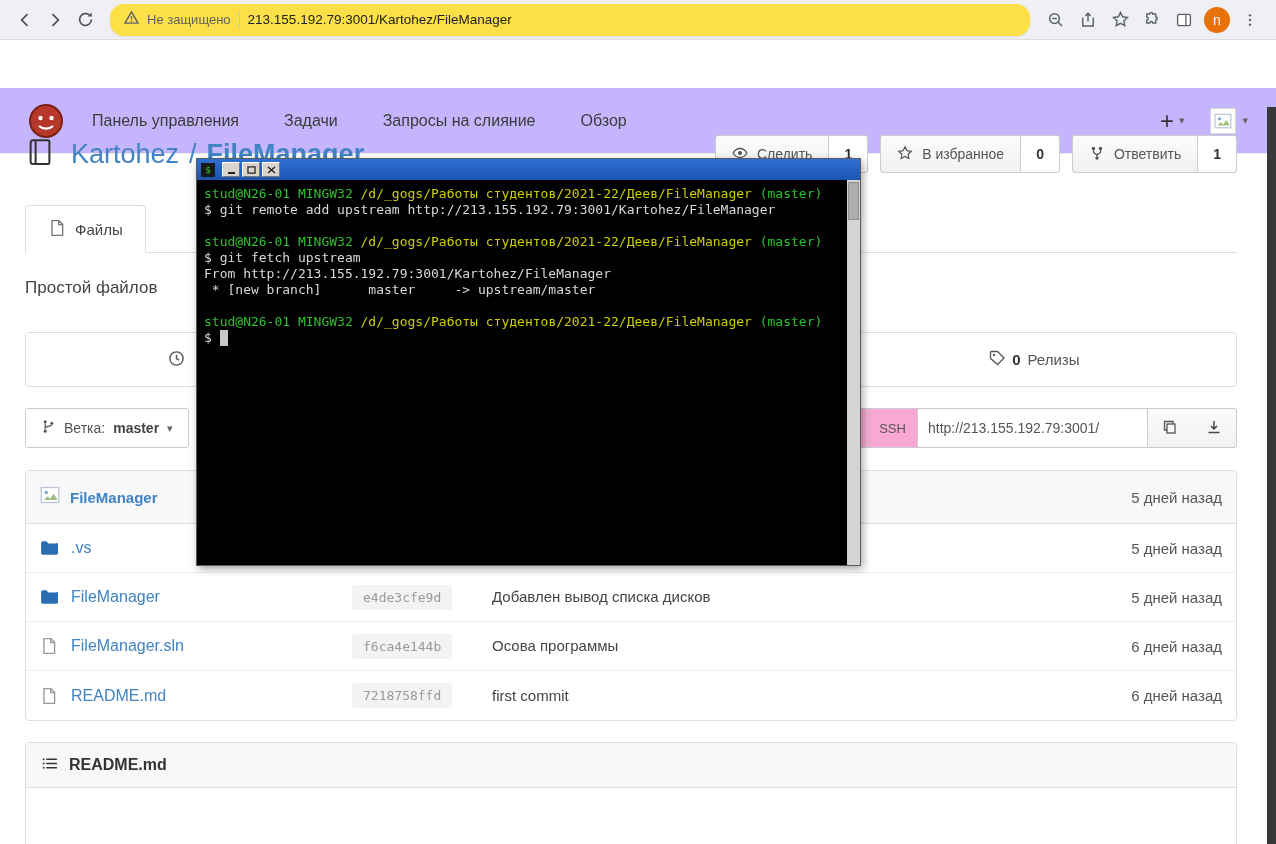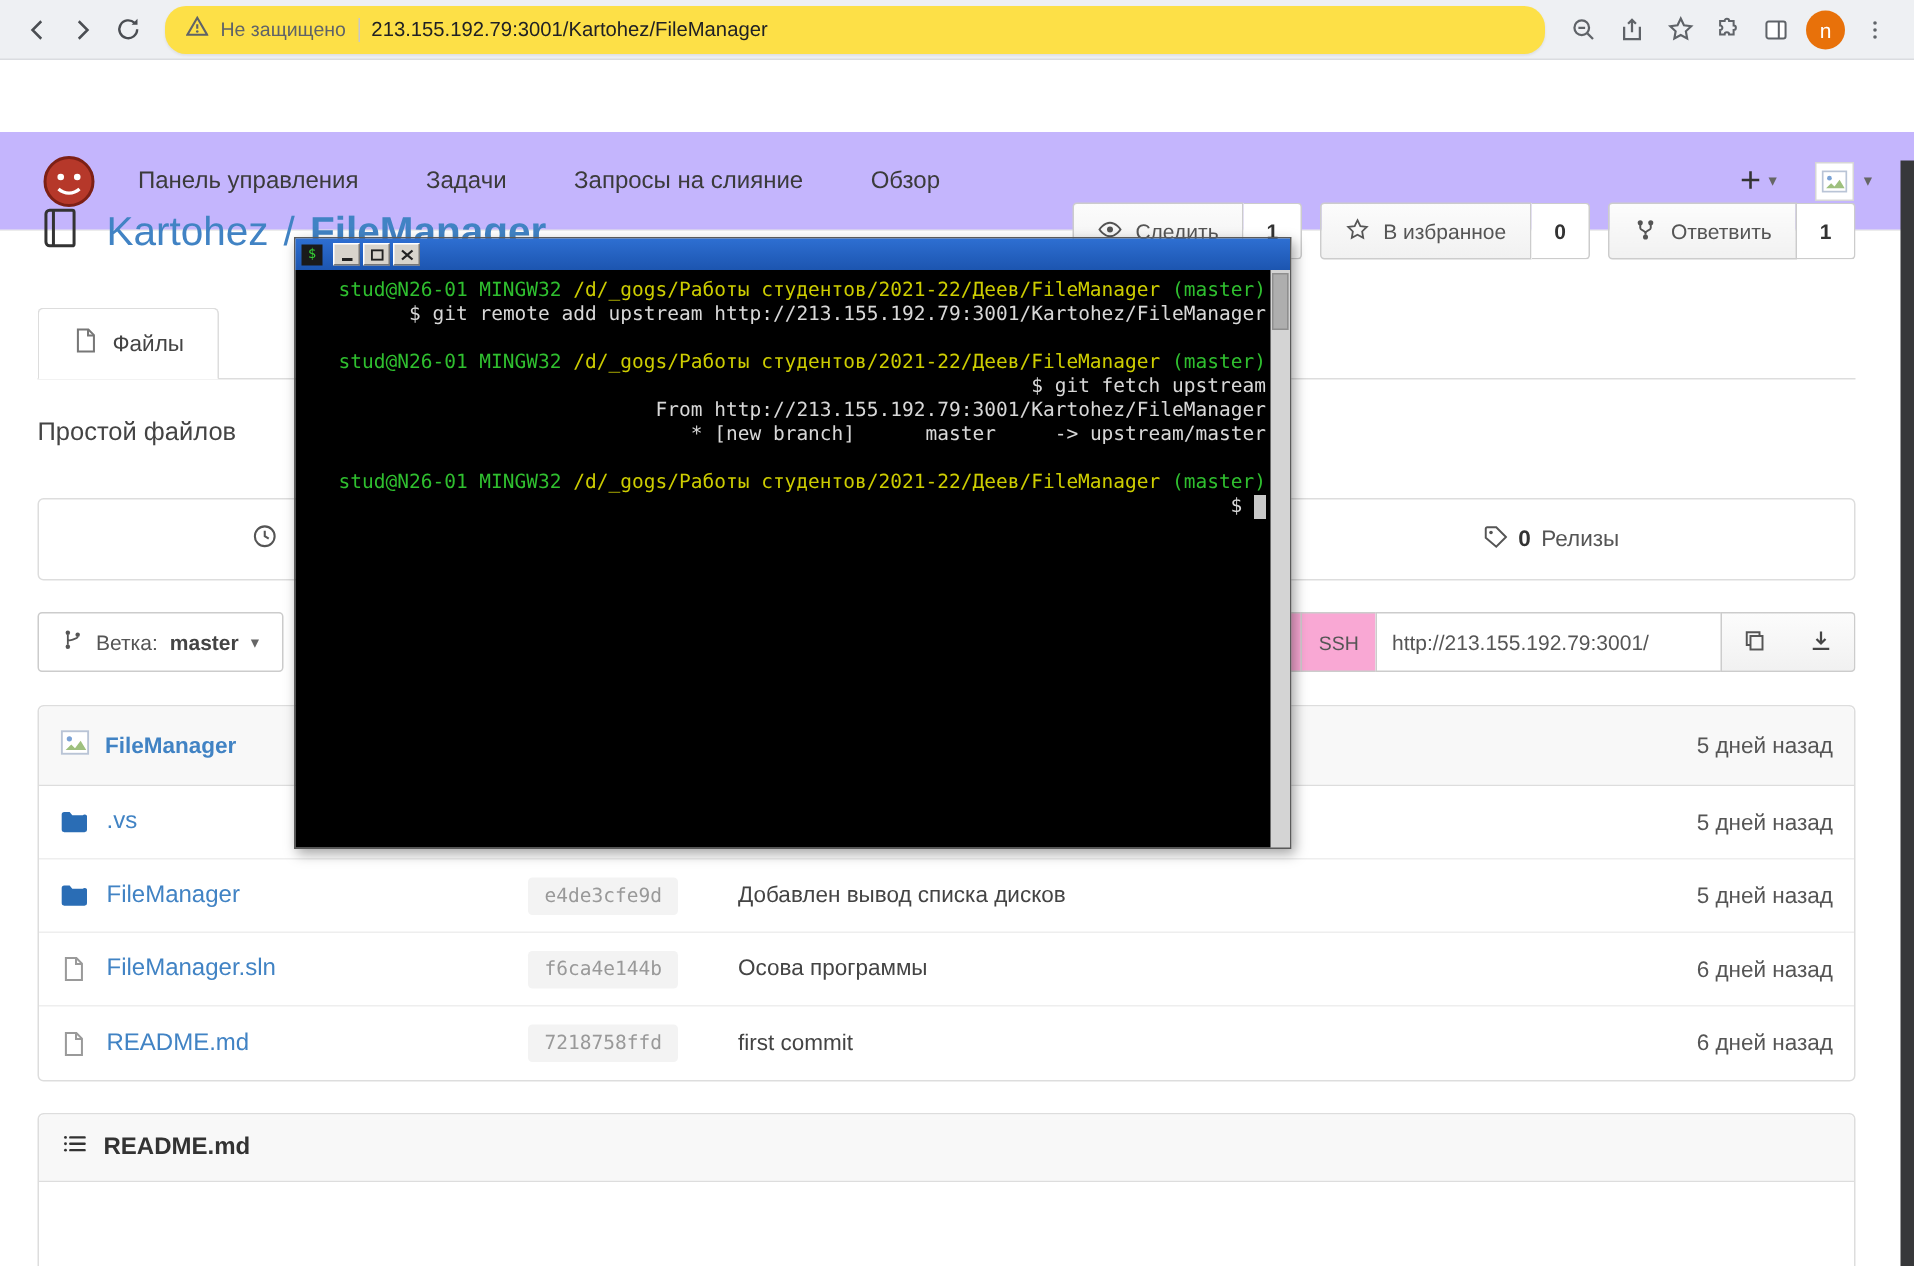--- a/index.html
+++ b/index.html
@@ -113,21 +113,21 @@
   .terminal { position:absolute; left:196px; top:158px; width:665px; height:408px; z-index:50;
               border:1px solid #5a5a5a; box-shadow:2px 3px 8px rgba(0,0,0,.35); }
   .term-titlebar { height:21px; background:linear-gradient(180deg,#2e6fd2,#1c55b0); display:flex; align-items:center;
                    padding:0 3px 0 4px; }
   .term-app-icon { width:14px; height:14px; background:#1a1a1a; color:#35d235; font-family:"DejaVu Sans Mono",monospace;
                    font-size:9px; line-height:14px; text-align:center; margin-right:5px; flex:0 0 auto; }
   .term-title { color:#fff; font-size:12px; font-weight:bold; white-space:nowrap; overflow:hidden; flex:1; }
   .term-btn { width:18px; height:15px; margin-left:2px; background:#d8d4cc; border:1px solid;
               border-color:#fff #777 #777 #fff; display:flex; align-items:center; justify-content:center; cursor:pointer; flex:0 0 auto; }
   .term-body { position:absolute; top:21px; left:0; right:0; bottom:0; background:#000;
-               padding:6px 16px 0 7px; overflow:hidden;text-align:right; }
+               padding:6px 16px 0 7px; overflow:hidden; }
   .term-line { font-family:"DejaVu Sans Mono", monospace; font-size:13px; line-height:16px; white-space:pre; color:#d8d8d8; }
   .t-green { color:#2fbf2f; } .t-yellow { color:#cdcd00; } .t-plain { color:#d8d8d8; }
   .t-cursor { background:#c8c8c8; color:#000; display:inline-block; width:8px; }
   .term-scroll { position:absolute; top:21px; right:0; bottom:0; width:13px; background:#d4d4d4; }
   .term-thumb { position:absolute; top:2px; left:1px; right:1px; height:38px; background:#aeaeae; border:1px solid #8f8f8f; }
 </style>
 </head>
 <body>
 
 <div class="screen">

